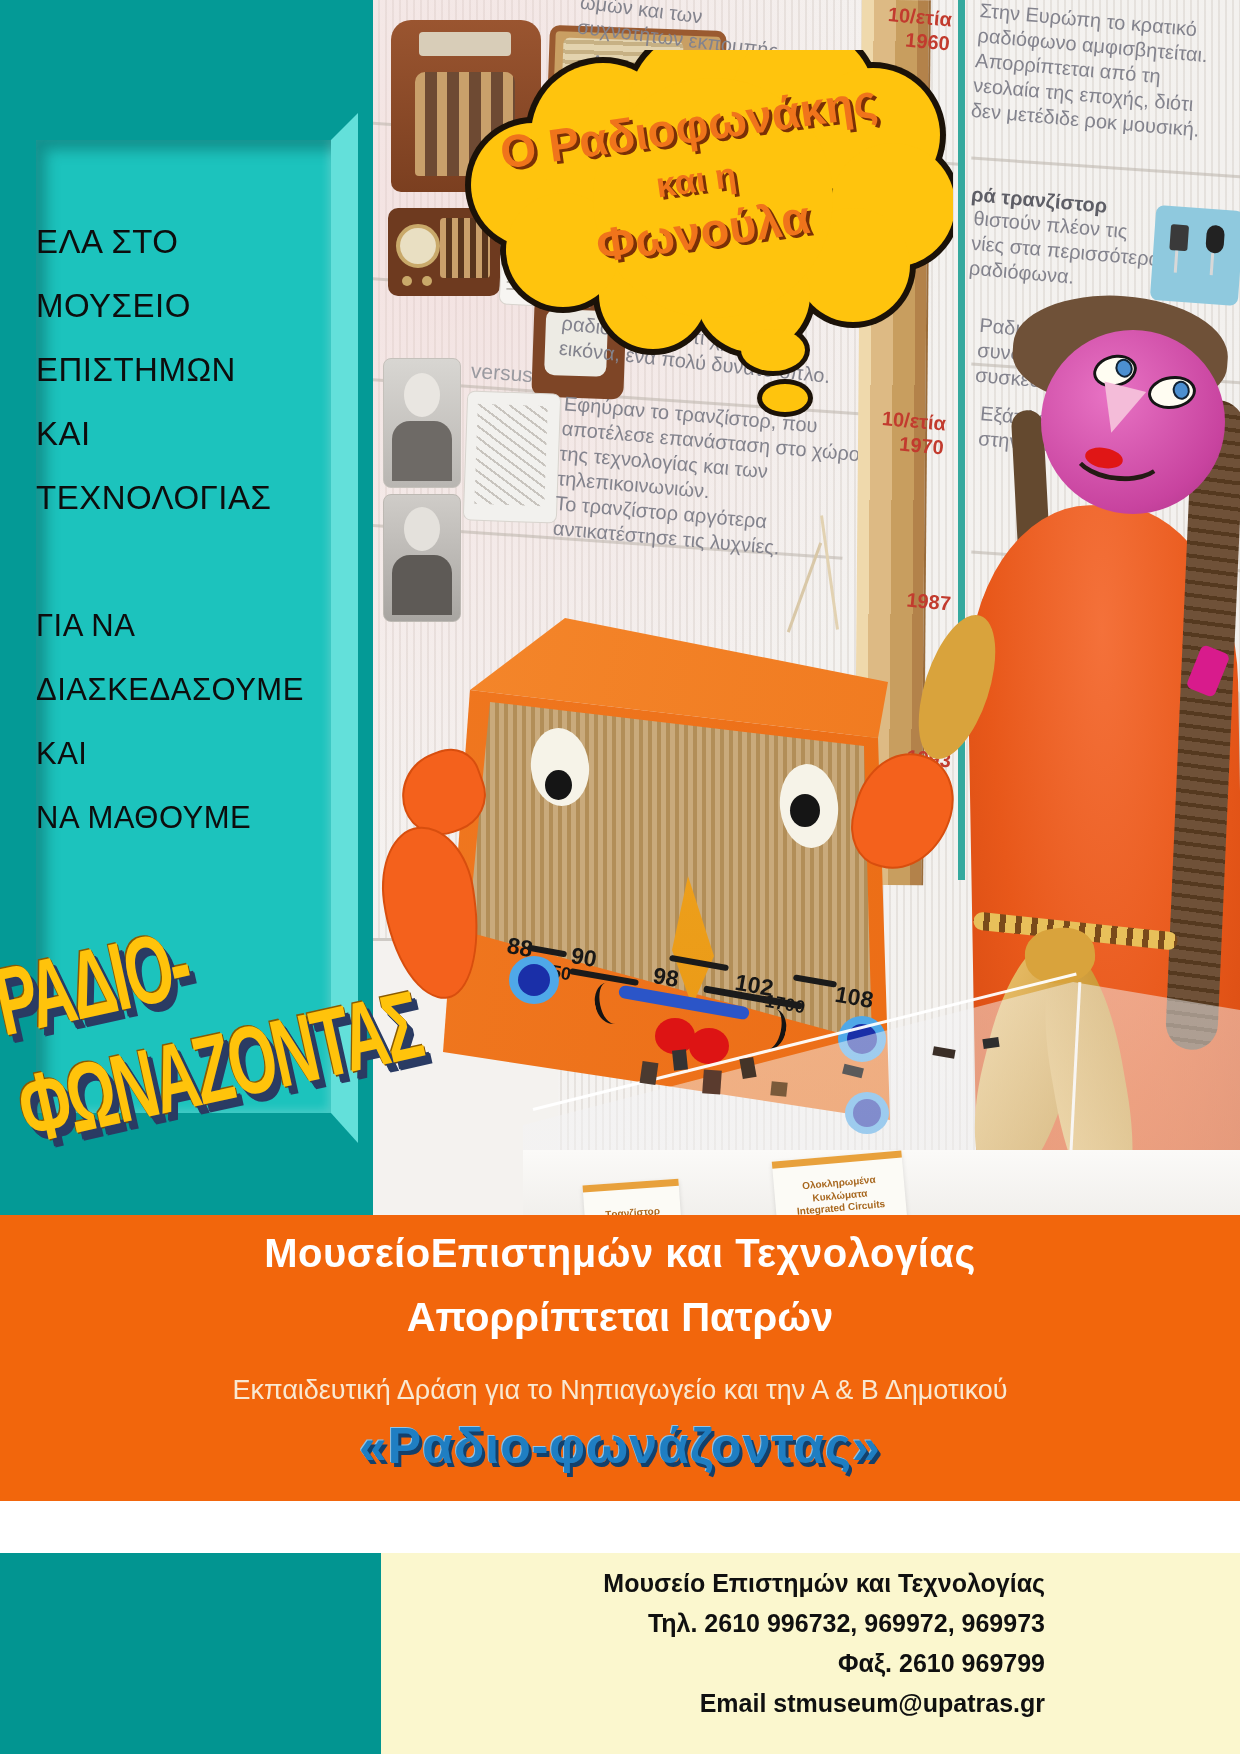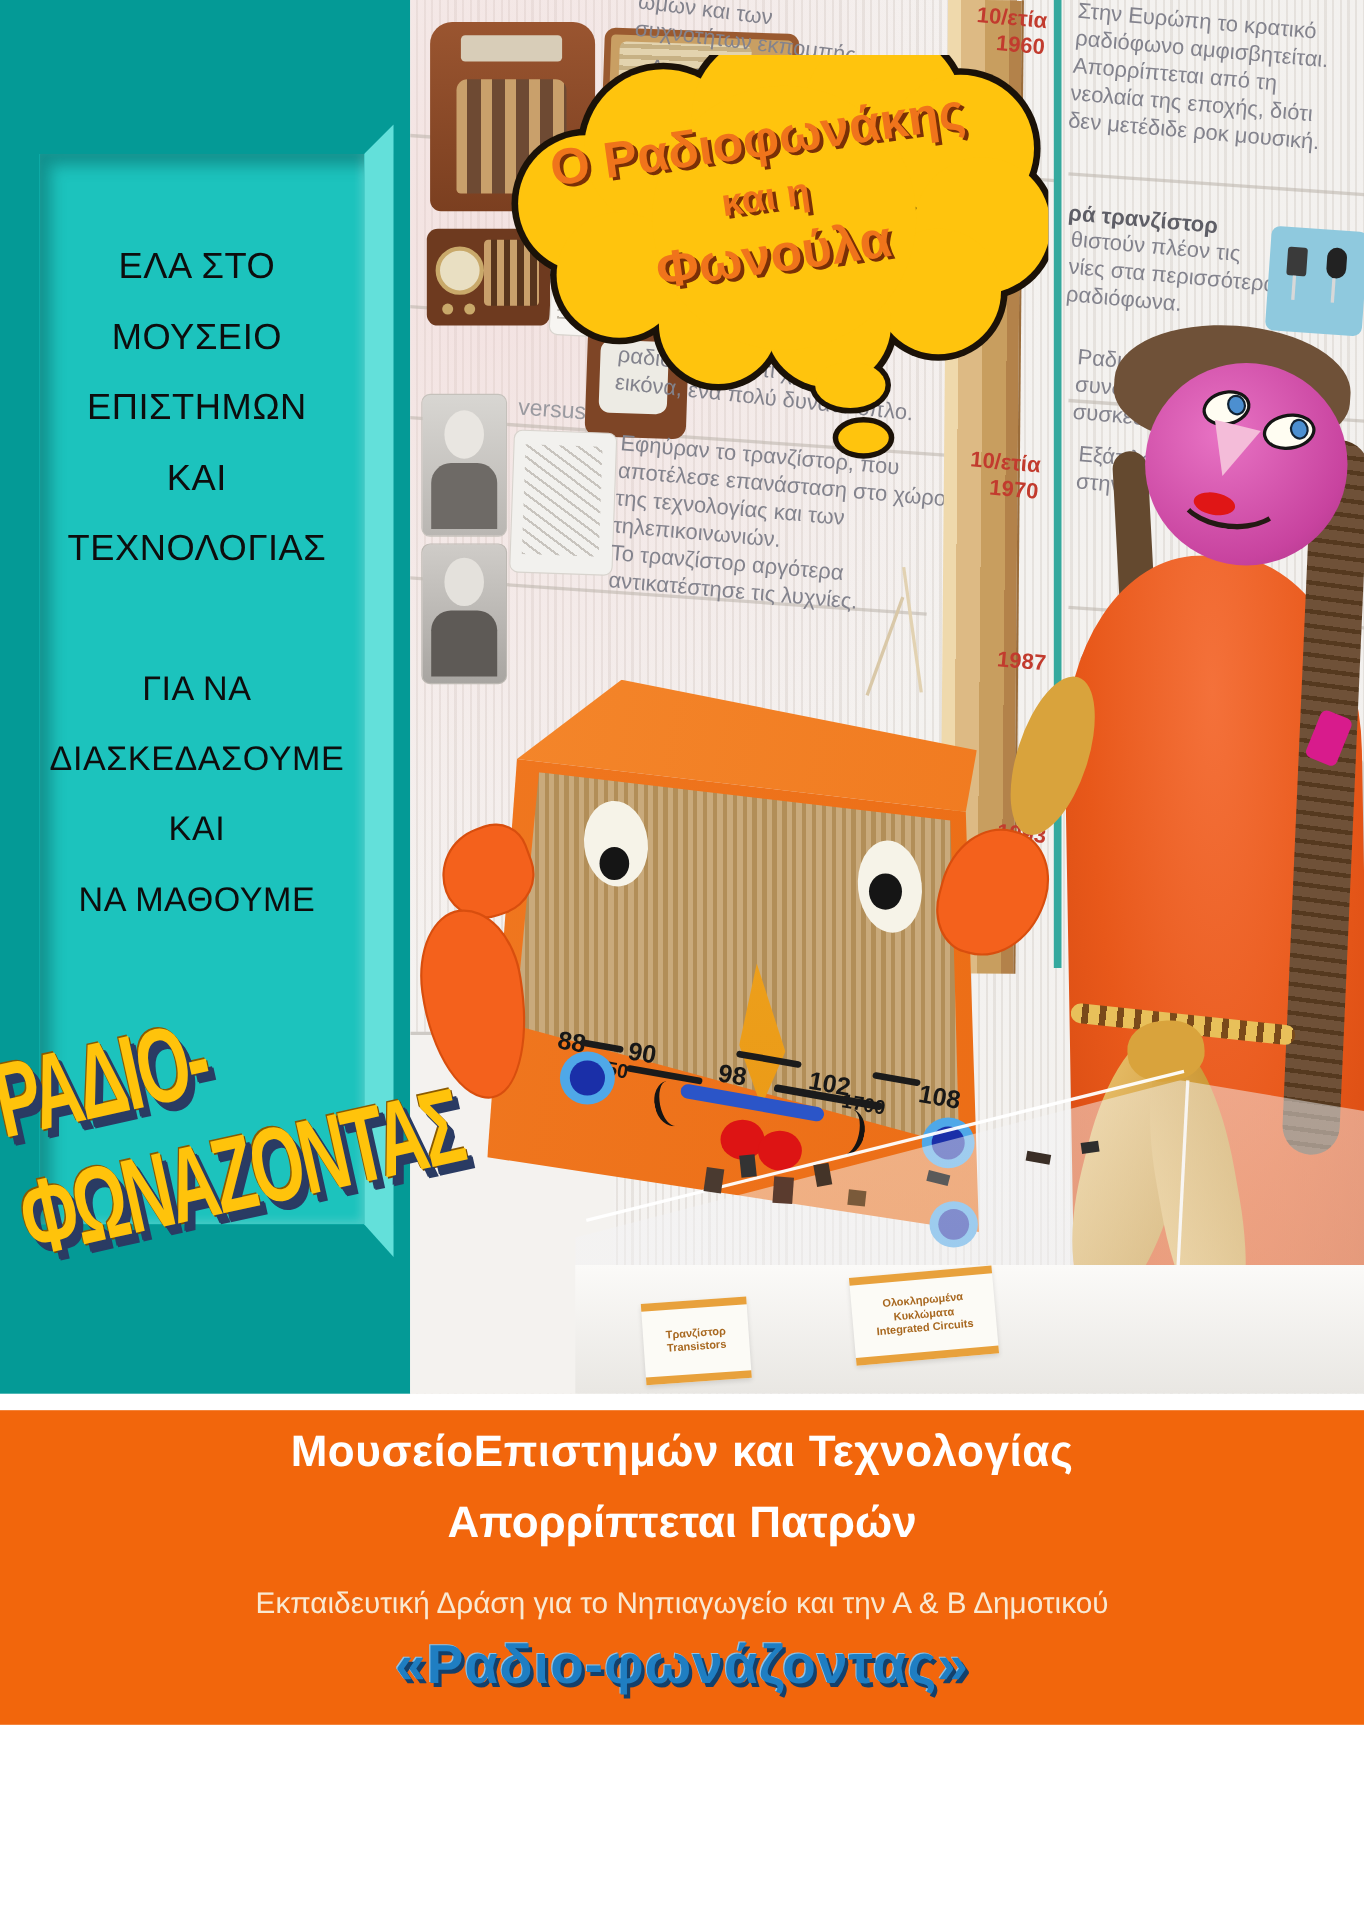--- a/index.html
+++ b/index.html
@@ -6,21 +6,21 @@
   #poster{position:relative;width:1240px;height:1754px;overflow:hidden;background:#fff;}
   .abs{position:absolute;}
   .ml{white-space:pre-line;}
 
   
   .teal-col{left:0;top:0;width:373px;height:1267px;background:#049A96;}
   .teal-panel{left:36px;top:140px;width:295px;height:973px;background:#1CC3BD;
     box-shadow:inset 10px 10px 14px rgba(0,70,70,.40), inset -3px -3px 8px rgba(255,255,255,.22);}
   .teal-side{left:331px;top:113px;width:27px;height:1030px;background:#63E0DA;
     clip-path:polygon(0 27px,100% 0,100% 100%,0 1000px);}
-  .ptxt{width:286px;text-align:center;color:#0d0d0d;font-size:33px;line-height:64px;letter-spacing:.5px;}
+  .ptxt{width:286px;color:#0d0d0d;font-size:33px;line-height:64px;letter-spacing:.5px;}
 
   
   .wordart{left:4px;top:972px;width:600px;text-align:left;font-size:62px;font-weight:bold;
     letter-spacing:-3px;color:#FFC30B;z-index:30;
     transform:rotate(-12.5deg) scaleY(1.55);transform-origin:40px 60px;
     text-shadow:4px 5px 0 #2A3B63,5px 6px 0 #2A3B63,1px 1px 0 #7a4a00,-1px -1px 0 #8a5a00;}
 
   
   .photo{left:373px;top:0;width:867px;height:1267px;overflow:hidden;
     background:
@@ -42,21 +42,21 @@
   .cloud-text{left:108px;top:98px;width:430px;text-align:center;z-index:11;
     transform:rotate(-8deg);color:#F0741B;font-weight:bold;
     text-shadow:3px 3px 0 #7A3006;}
 
   
   .case-label{background:#FCFBF6;border-top:7px solid #E8A13C;border-bottom:7px solid #E8A13C;
     color:#A86820;font-weight:bold;font-size:10px;line-height:1.25;text-align:center;
     display:flex;align-items:center;justify-content:center;z-index:9;box-shadow:0 2px 5px rgba(0,0,0,.12);}
 
   
-  .orange-band{left:0;top:1282px;width:1240px;height:286px;background:#F2660C;z-index:25;}
+  .orange-band{left:0;top:1215px;width:1240px;height:286px;background:#F2660C;z-index:25;}
   .ob-t1{top:16px;width:100%;text-align:center;color:#FFFFFF;font-size:40px;font-weight:600;letter-spacing:.5px;}
   .ob-t2{top:80px;width:100%;text-align:center;color:#FFFFFF;font-size:40px;font-weight:600;}
   .ob-sub{top:160px;width:100%;text-align:center;color:#F9E9D2;font-size:27px;}
   .ob-prog{top:202px;width:100%;text-align:center;color:#1F7EC2;font-size:50px;font-weight:bold;
     text-shadow:3px 4px 0 #14406B,-1px -1px 0 #8CC2E8;letter-spacing:1px;}
 
   
   .footer{left:0;top:1553px;width:1240px;height:201px;background:#FBF7CE;z-index:25;}
   .footer-teal{left:0;top:0;width:381px;height:201px;background:#029591;}
   .contact{right:195px;top:10px;text-align:right;color:#101010;font-weight:bold;font-size:25px;line-height:40px;}
@@ -326,14 +326,21 @@
 
   <div class="abs wordart">ΡΑΔΙΟ-ΦΩΝΑΖΟΝΤΑΣ</div>
 
   <div class="abs orange-band">
     <div class="abs ob-t1">ΜουσείοΕπιστημών και Τεχνολογίας</div>
     <div class="abs ob-t2">Απορρίπτεται Πατρών</div>
     <div class="abs ob-prog">«Ραδιο-φωνάζοντας»</div>
     <div class="abs ob-sub">Εκπαιδευτική Δράση για το Νηπιαγωγείο και την Α &amp; Β Δημοτικού</div>
   </div>
 
+  <div class="abs footer">
+    <div class="abs footer-teal"></div>
+    <div class="abs contact ml">Μουσείο Επιστημών και Τεχνολογίας
+Τηλ. 2610 996732, 969972, 969973
+Φαξ. 2610 969799
+Email stmuseum@upatras.gr</div>
+  </div>
 
 </div>
 
 </body></html>

